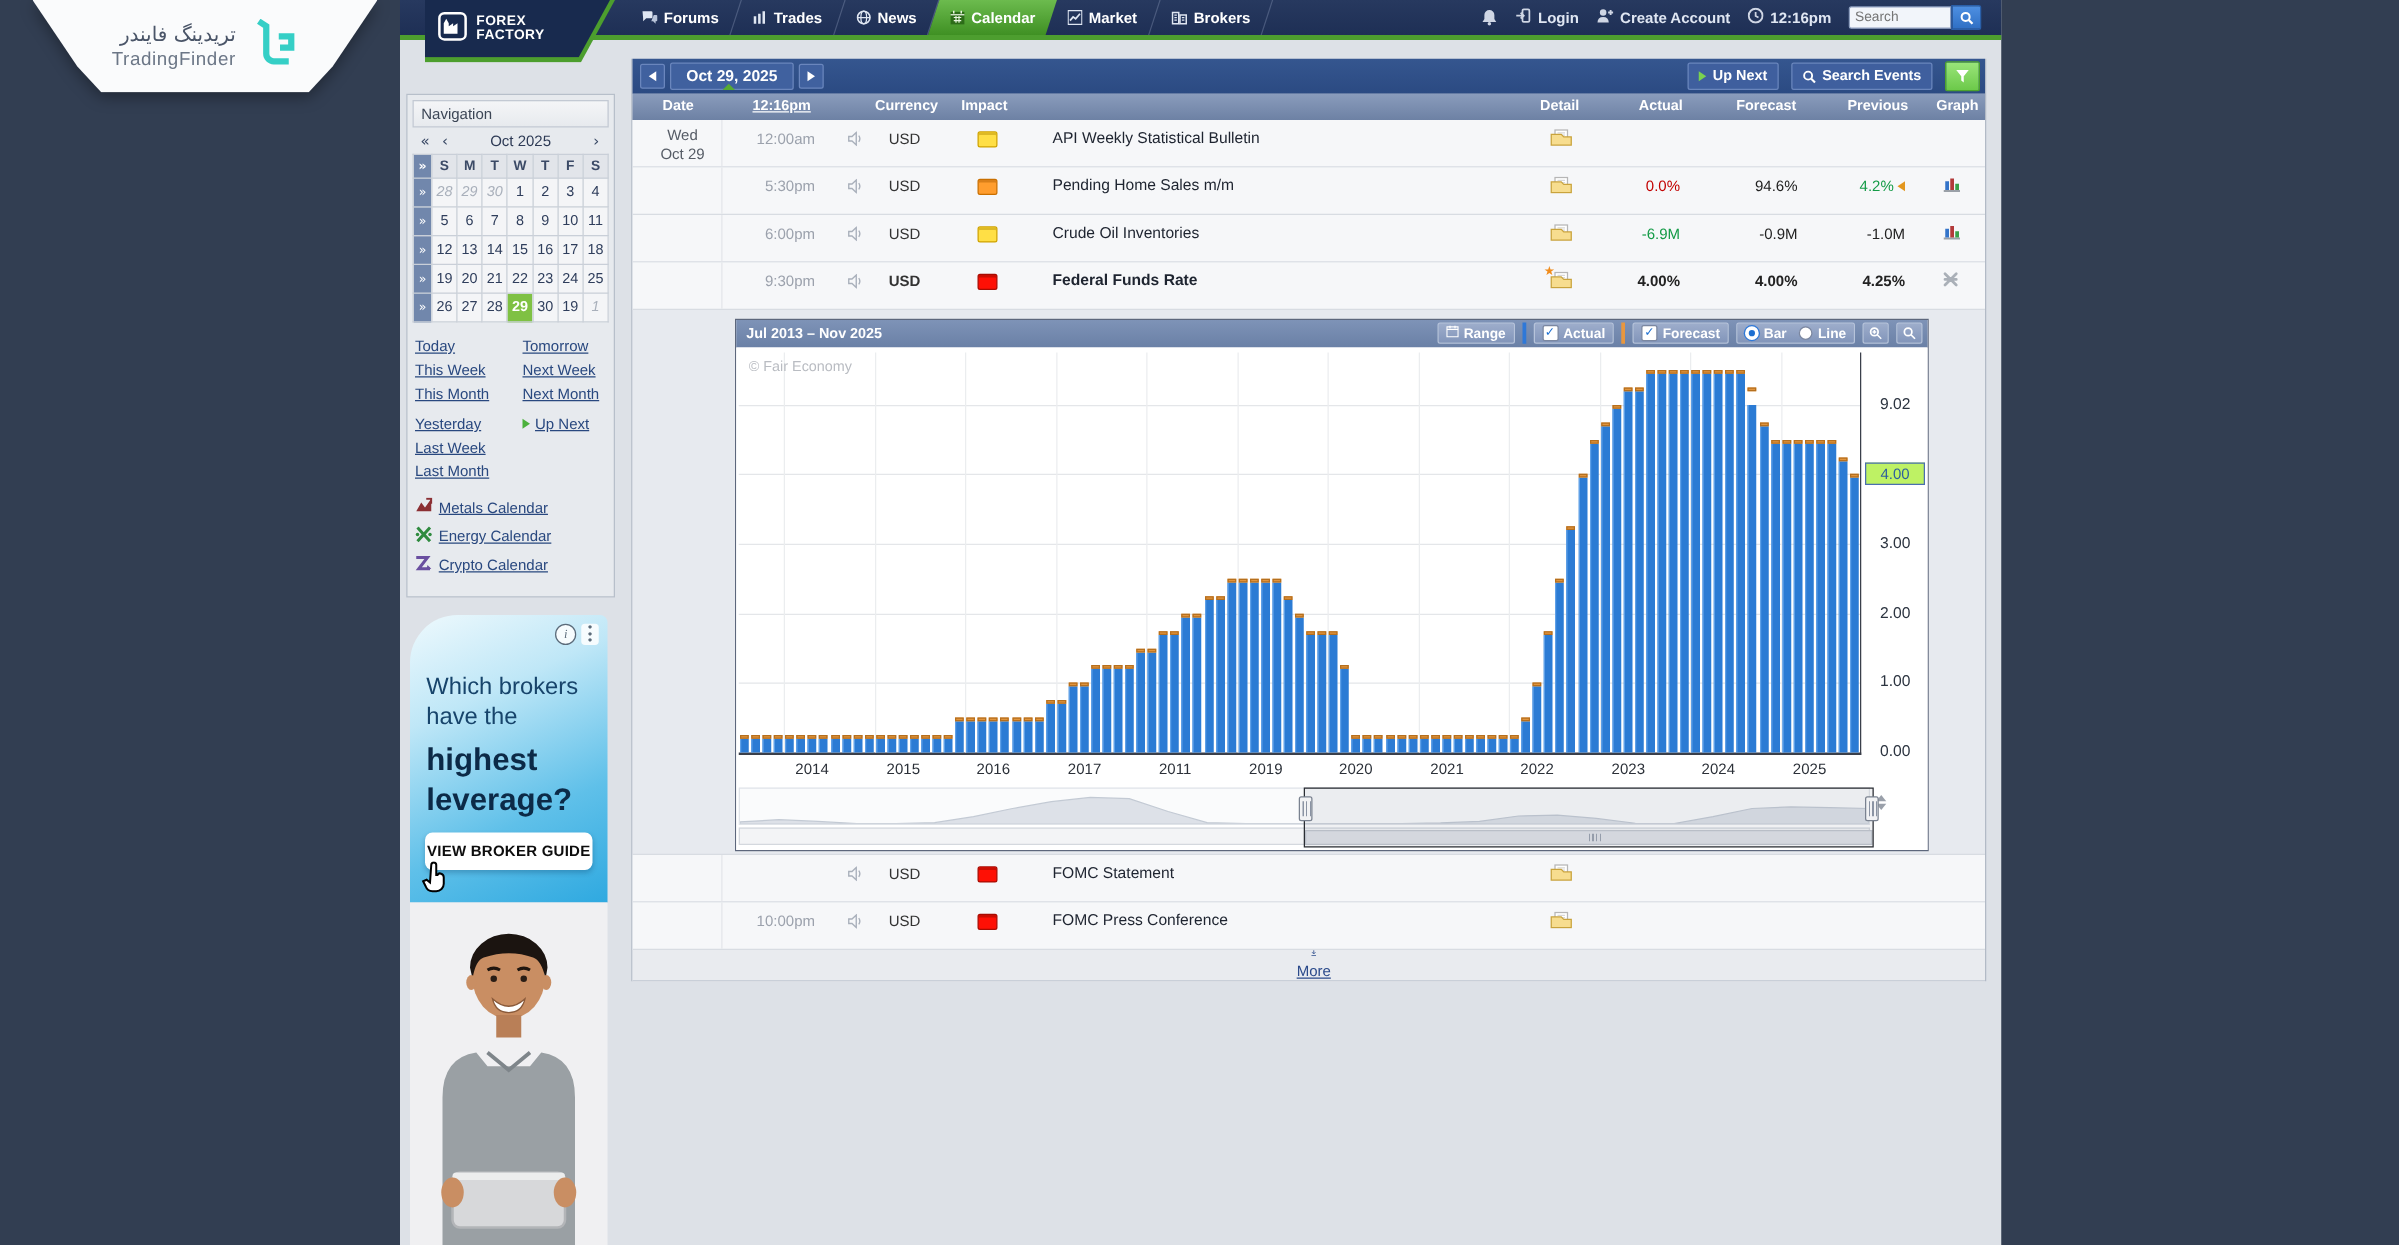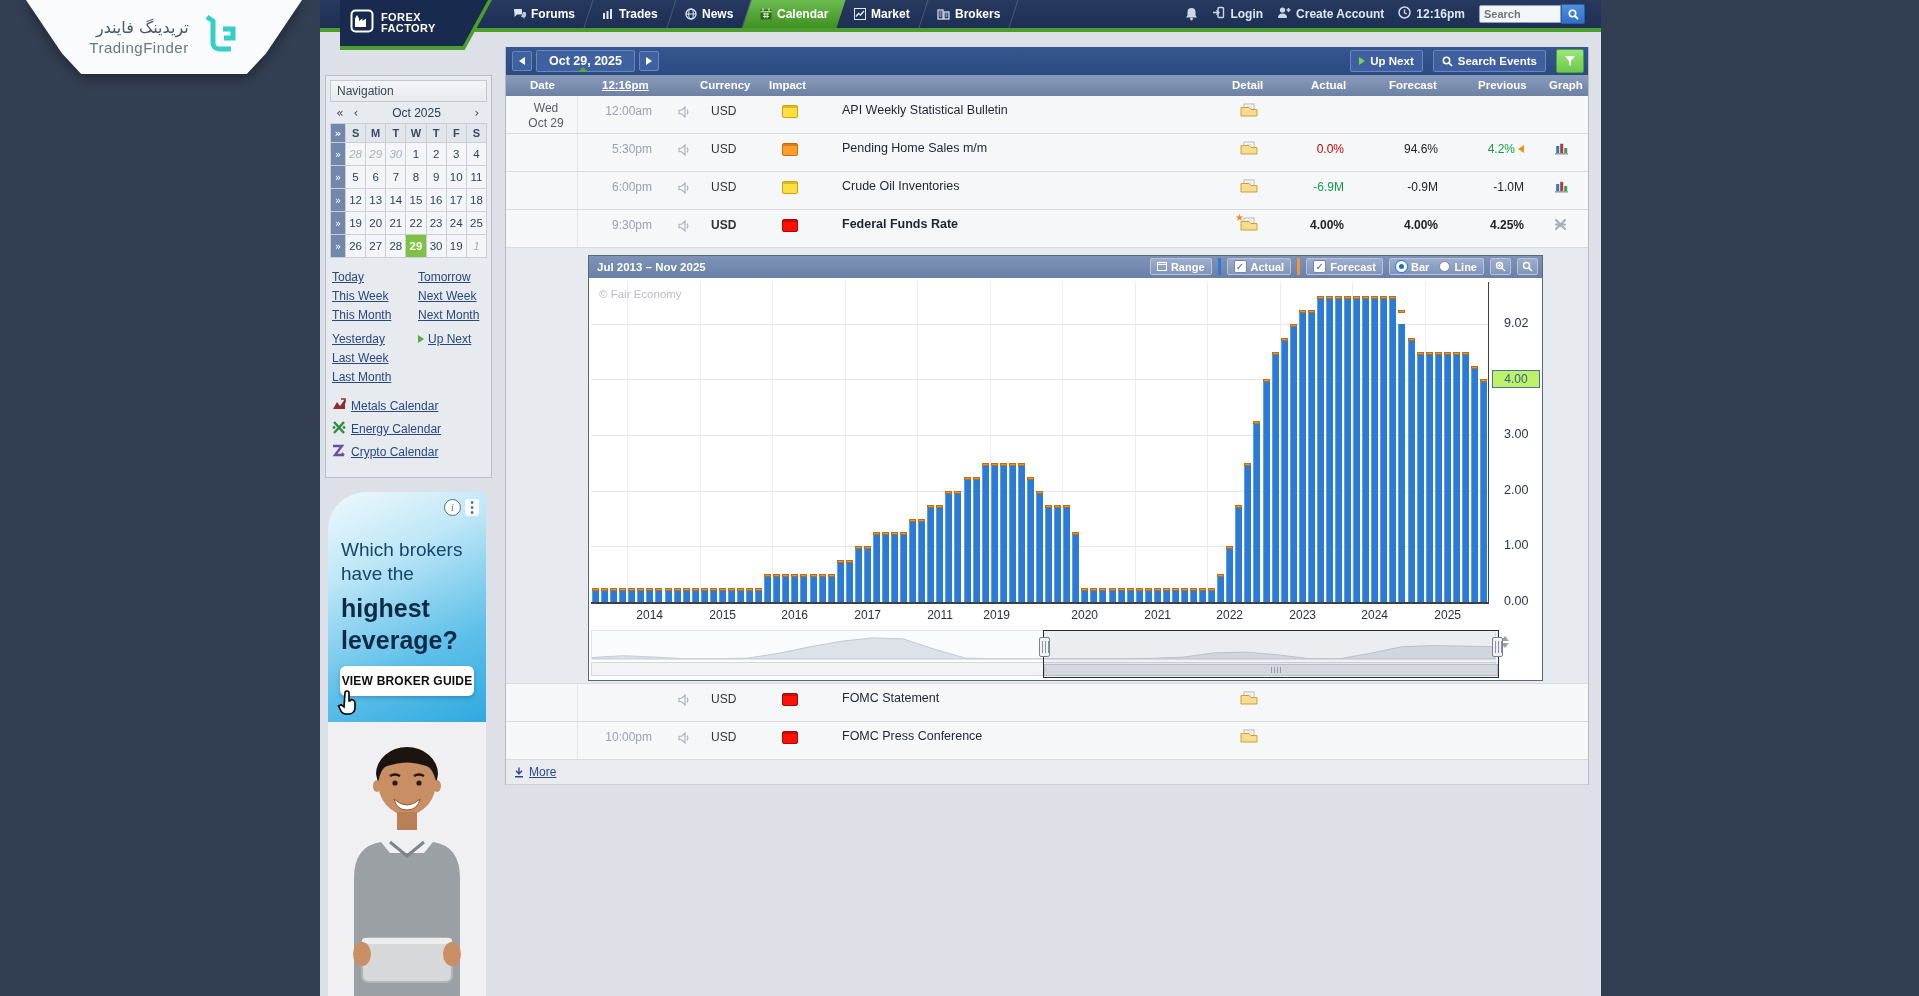--- a/index.html
+++ b/index.html
@@ -28,21 +28,21 @@
   .nav-tabs{position:absolute;left:180px;top:0;height:28px;display:flex;}
   .tab{position:relative;height:28px;display:flex;align-items:center;padding:0 13px;transform:skewX(-18deg);
        border-right:1px solid rgba(165,180,210,.30);cursor:pointer;}
   .tab-in{transform:skewX(18deg);display:flex;align-items:center;gap:5px;color:#fff;font-weight:bold;font-size:12px;}
   .tab.active{background:linear-gradient(#6cbb4e,#3f9023);border-right:none;}
   .ticon{display:flex;align-items:center;}
 
   .topbar-right{position:absolute;right:16px;top:0;height:28px;display:flex;align-items:center;gap:14px;color:#dfe6f2;font-size:12px;font-weight:bold;}
   .tb-item{display:flex;align-items:center;gap:5px;cursor:pointer;}
   .search-box{display:flex;align-items:center;}
-  .search-input{width:72px;height:16px;border:1px solid #8fa0c0;border-radius:2px 0 0 2px;font-size:11px;padding:0 4px;background:#f2f5fa;color:#333;font-weight:bold;}
+  .search-input{width:72px;height:16px;border:1px solid #8fa0c0;border-radius:2px 0 0 2px;font-size:11px;padding:0 4px;background:#f2f5fa;color:#333;}
   .search-btn{width:22px;height:18px;background:linear-gradient(#4e90e2,#2f6fc4);border:1px solid #2a5fa8;border-radius:0 2px 2px 0;
               display:flex;align-items:center;justify-content:center;cursor:pointer;}
 
   
   .side-panel{position:absolute;left:5px;top:75px;width:167px;background:#e7eaee;border:1px solid #b7bfca;padding:4px 4px 10px 4px;box-sizing:border-box;}
   .nav-title{background:linear-gradient(#f4f5f7,#e7eaee);border:1px solid #c3c9d3;padding:3px 6px;font-size:12px;color:#3c4656;}
   .cal-head{display:flex;align-items:center;font-size:12px;color:#2d3a55;padding:4px 2px 2px 2px;}
   .cal-head .arr{width:16px;text-align:center;cursor:pointer;color:#3d4c68;}
   .cal-head .mon{flex:1;text-align:center;}
   table.cal{border-collapse:collapse;width:100%;font-size:11.5px;margin-top:1px;}
@@ -147,21 +147,21 @@
   .nav-sel{position:absolute;left:454px;top:352px;width:454px;height:46px;border:1px solid #2a2d33;background:rgba(110,120,140,.10);z-index:4;}
   .nav-handle{position:absolute;top:6px;width:9px;height:18px;background:#f1f2f4;border:1px solid #7a8290;border-radius:2px;
               background-image:repeating-linear-gradient(90deg,#8a93a3 0 1px,transparent 1px 3px);background-size:7px 12px;background-position:2px 3px;background-repeat:no-repeat;}
   .scrollbar{position:absolute;left:2px;top:384px;width:905px;height:14px;background:#f3f4f6;border:1px solid #d4d8de;box-sizing:border-box;}
   .thumb{position:absolute;left:452px;top:1px;width:452px;height:10px;background:#e0e3e8;border:1px solid #c2c7cf;}
   .grip{position:absolute;left:50%;top:2px;width:10px;height:6px;background-image:repeating-linear-gradient(90deg,#9aa2af 0 1px,transparent 1px 3px);}
   .spinner{position:absolute;left:912px;top:358px;display:flex;flex-direction:column;gap:2px;align-items:center;}
   .sp-up{width:0;height:0;border-left:4px solid transparent;border-right:4px solid transparent;border-bottom:5px solid #9aa0aa;}
   .sp-dn{width:0;height:0;border-left:4px solid transparent;border-right:4px solid transparent;border-top:5px solid #9aa0aa;}
 
-  .more-row{height:24px;background:#e9ebef;display:flex;align-items:center;gap:5px;padding-left:8px;color:#2b4a8b;font-size:12px;cursor:pointer;border-bottom:1px solid #c9cfd8;}
+  .more-row{height:24px;background:#e9ebef;display:flex;align-items:center;gap:5px;padding-left:8px;color:#2b4a8b;font-size:12px;cursor:pointer;border-bottom:1px solid #c9cfd8;flex-direction:column;}
   .more-row span{text-decoration:underline;}
 </style>
 </head>
 <body>
 
 <div class="stage">
 
   <div class="badge-wrap">
     <div class="badge">
       <div class="badge-texts">
@@ -876,21 +876,21 @@
                 <div class="ylab" style="top:205px">2.00</div>
                 <div class="ylab" style="top:260px">1.00</div>
                 <div class="ylab" style="top:316px">0.00</div>
               </div>
             <div id="x-axis">
                 <div class="xlab" style="left:34px">2014</div>
                 <div class="xlab" style="left:107px">2015</div>
                 <div class="xlab" style="left:179px">2016</div>
                 <div class="xlab" style="left:252px">2017</div>
                 <div class="xlab" style="left:324px">2011</div>
-                <div class="xlab" style="left:381px">2019</div>
+                <div class="xlab" style="left:397px">2019</div>
                 <div class="xlab" style="left:469px">2020</div>
                 <div class="xlab" style="left:542px">2021</div>
                 <div class="xlab" style="left:614px">2022</div>
                 <div class="xlab" style="left:687px">2023</div>
                 <div class="xlab" style="left:759px">2024</div>
                 <div class="xlab" style="left:832px">2025</div>
               </div>
             <div class="navigator" id="navigator">
                 <svg width="903" height="28" style="display:block">
                   <path d="M0,28 L0.0,26.6 L31.1,24.7 L62.3,26.1 L93.4,27.8 L124.6,27.8 L155.7,27.1 L186.8,22.3 L218.0,15.8 L249.1,10.3 L280.2,6.9 L311.4,7.9 L342.5,18.2 L373.7,27.1 L404.8,27.8 L435.9,27.8 L467.1,27.8 L498.2,27.8 L529.3,27.8 L560.5,27.3 L591.6,26.1 L622.8,21.8 L653.9,21.1 L685.0,23.7 L716.2,27.6 L747.3,27.8 L778.4,22.3 L809.6,15.8 L840.7,14.6 L871.9,15.1 L903.0,15.8 L903,28 Z" fill="#dde1e8" stroke="#c3cad4" stroke-width="1"></path>

